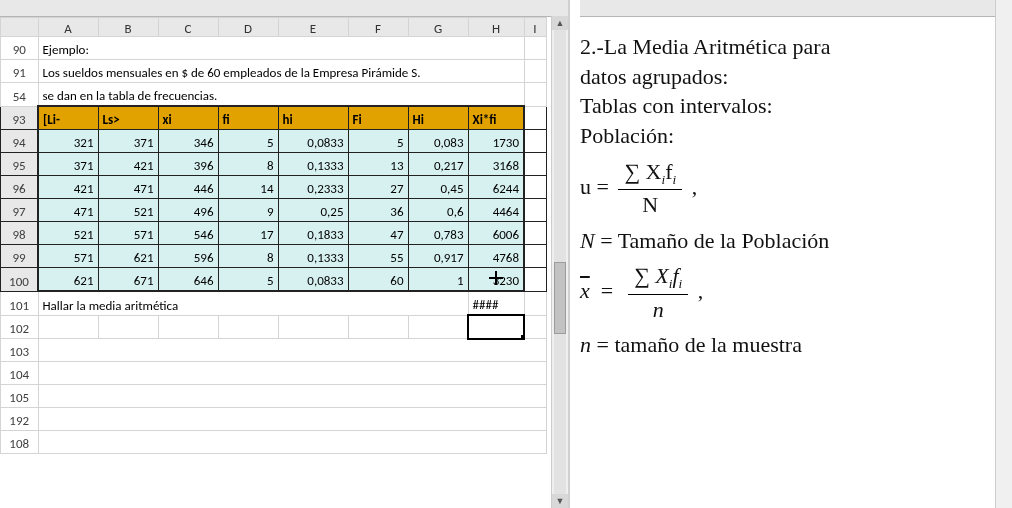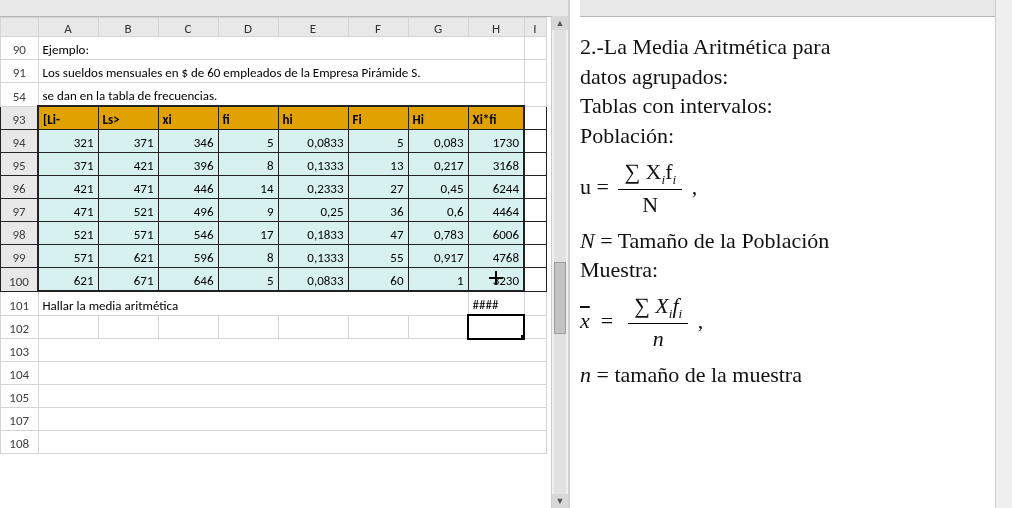--- a/index.html
+++ b/index.html
@@ -226,21 +226,21 @@
           </tr>
       <tr class="plain">
             <td class="rowhdr">104</td>
             <td colspan="9"></td>
           </tr>
       <tr class="plain">
             <td class="rowhdr">105</td>
             <td colspan="9"></td>
           </tr>
       <tr class="plain">
-            <td class="rowhdr">107</td>
+            <td class="rowhdr">192</td>
             <td colspan="9"></td>
           </tr>
       <tr class="plain">
             <td class="rowhdr">108</td>
             <td colspan="9"></td>
           </tr>
     </tbody>
       </table>
 
     <div class="scrollbar-v">
@@ -259,21 +259,20 @@
       <div>datos agrupados:</div>
       <div>Tablas con intervalos:</div>
       <div>Población:</div>
       <div class="formula">
         u = <span class="frac">
           <span class="num"><span>∑ X</span><span class="sub">i</span><span>f</span><span class="sub">i</span></span>
           <span class="den">N</span>
         </span> ,
       </div>
       <div><span class="it">N</span><span> = Tamaño de la Población</span></div>
-      <div>Muestra:</div>
       <div class="formula">
         <span class="ov it">x</span> &nbsp;=&nbsp; <span class="frac">
           <span class="num"><span class="it">∑ X</span><span class="sub">i</span><span class="it">f</span><span class="sub">i</span></span>
           <span class="den it">n</span>
         </span> ,
       </div>
       <div><span class="it">n</span><span> = tamaño de la muestra</span></div>
     </div>
     <div class="side-strip"></div>
   </div>

